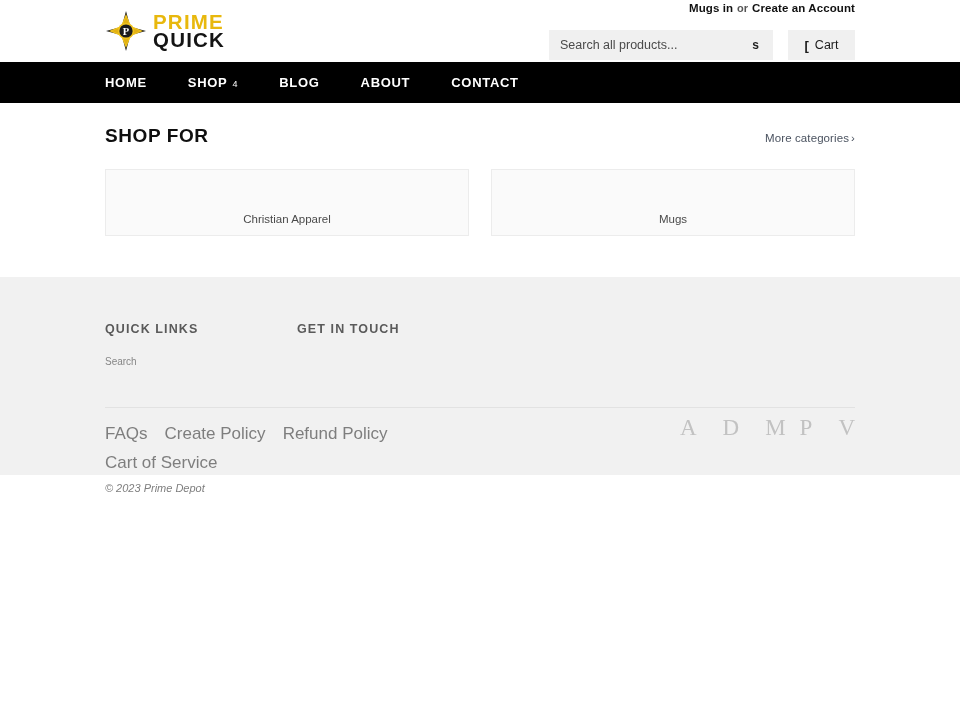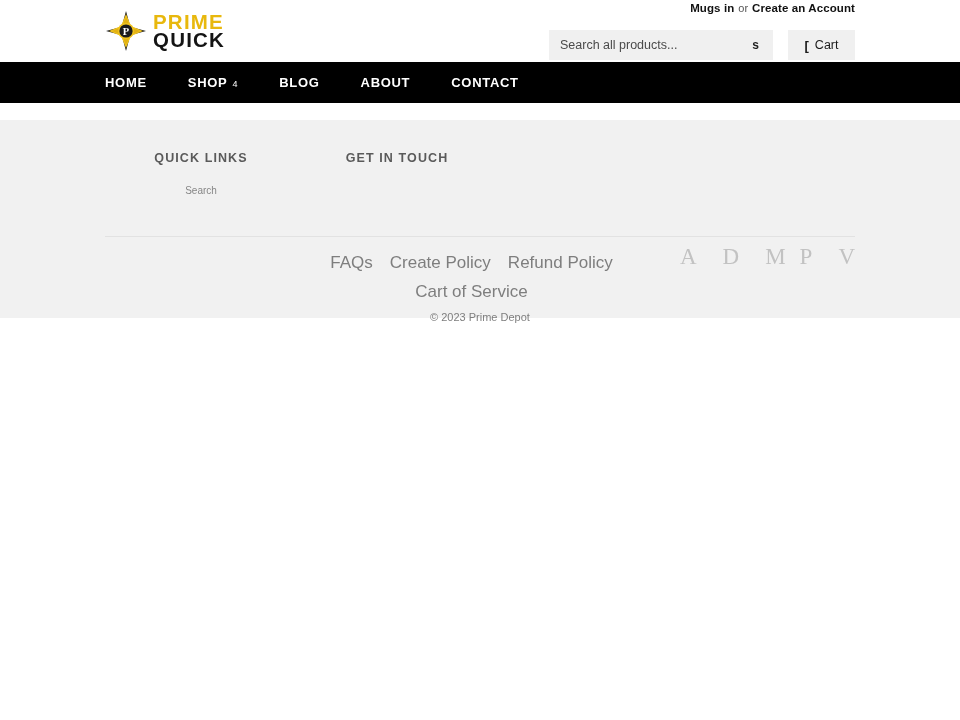--- a/index.html
+++ b/index.html
@@ -17,21 +17,21 @@
   
   .topbar { width: 960px; height: 62px; background: #ffffff; position: relative; }
 
   .account-links {
     position: absolute; top: 2px; right: 105px;
     font-size: 11.5px; font-weight: bold; color: #111111;
     letter-spacing: .1px; white-space: nowrap;
   }
   .account-links a { color: #111111; text-decoration: none; font-weight: bold; }
   .account-links .or {
-    font-weight: normal; color: #555555; font-size: 11px;
+    font-weight: bold; color: #555555; font-size: 11px;
     margin: 0 4px; letter-spacing: 0;
   }
 
   
   .logo-wrap {
     position: absolute; left: 105px; top: 10px;
     display: flex; align-items: center; gap: 6px; text-decoration: none;
   }
   .logo-mark { position: relative; width: 42px; height: 42px; flex: none; }
   .logo-text { display: flex; flex-direction: column; line-height: 0.88; }
@@ -116,23 +116,22 @@
     height: 67px; background: #fafafa;
     border: 1px solid #ececec;
     display: flex; align-items: flex-end; justify-content: center;
     padding-bottom: 10px; text-decoration: none;
   }
   .cat-card-label { font-size: 11.5px; color: #4a4a4a; }
 
   
   .footer {
     width: 960px; background: #f1f1f1;
-    margin-top: 17px; padding: 31px 0 0 0;
+    margin-top: 41px; padding: 45px 0 0 0;
     height: 198px;
-    text-align: center;
   }
   .footer-inner { width: 750px; margin: 0 auto; position: relative; }
 
   .foot-cols { display: flex; }
   .foot-col-1 { width: 192px; }
   .foot-col-2 { width: 200px; }
   .foot-head {
     font-size: 12.5px; font-weight: bold; color: #5a5a5a;
     letter-spacing: 1.1px; margin-bottom: 20px;
   }
@@ -145,21 +144,21 @@
     height: 1px; background: #e2e2e2;
     margin-top: 33px; width: 750px;
   }
 
   .foot-bottom { position: relative; padding-top: 16px; height: 76px; }
   .foot-legal-row { margin-bottom: 9px; }
   .foot-legal {
     font-size: 17px; color: #7e7e7e; text-decoration: none;
     margin-right: 17px;
   }
-  .foot-copy { font-size: 11px; color: #7e7e7e; }
+  .foot-copy { font-size: 11px; color: #7e7e7e; font-style: italic; }
   .foot-copy .csym { margin-right: 3px; }
 
   .pay-row {
     position: absolute; right: 0; top: 8px;
     display: flex; align-items: center;
   }
   .pay-icon {
     font-family: "Liberation Serif", serif;
     font-size: 23px; color: #c2c2c2; line-height: 1;
   }
@@ -222,20 +221,37 @@
       </a>
       <a href="#" class="nav-item">
         <span>ABOUT</span>
       </a>
       <a href="#" class="nav-item">
         <span>CONTACT</span>
       </a>
     </div>
   </nav>
 
+  <main class="main">
+
+    <div class="section-head">
+      <h1 class="section-title">SHOP FOR</h1>
+      <a href="#" class="more-link"><span>More categories</span><span class="chev">›</span></a>
+    </div>
+
+    <div class="cat-grid">
+      <a href="#" class="cat-card">
+        <span class="cat-card-label">Christian Apparel</span>
+      </a>
+      <a href="#" class="cat-card">
+        <span class="cat-card-label">Mugs</span>
+      </a>
+    </div>
+
+  </main>
 
   <footer class="footer">
     <div class="footer-inner">
 
       <div class="foot-cols">
         <div class="foot-col-1">
           <div class="foot-head">QUICK LINKS</div>
           <a href="#" class="foot-link">Search</a>
         </div>
         <div class="foot-col-2">

